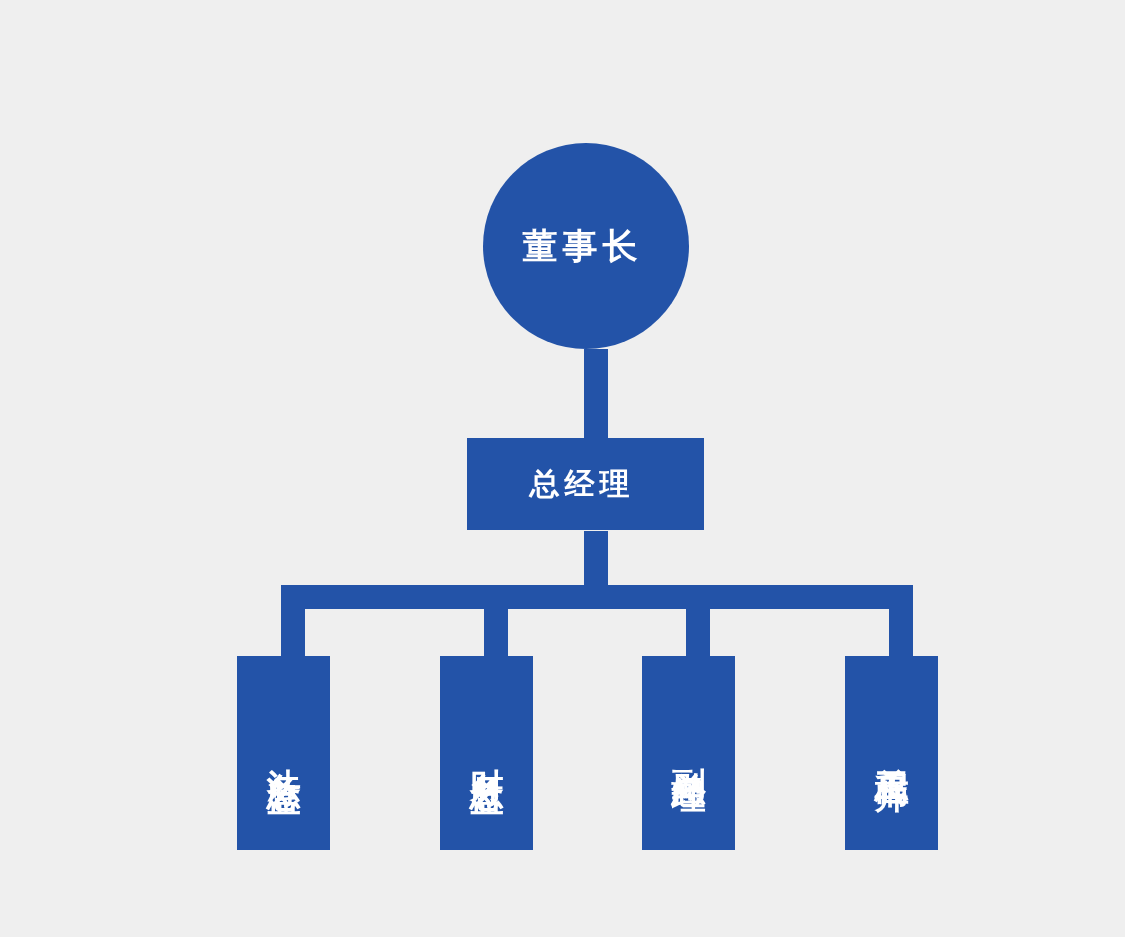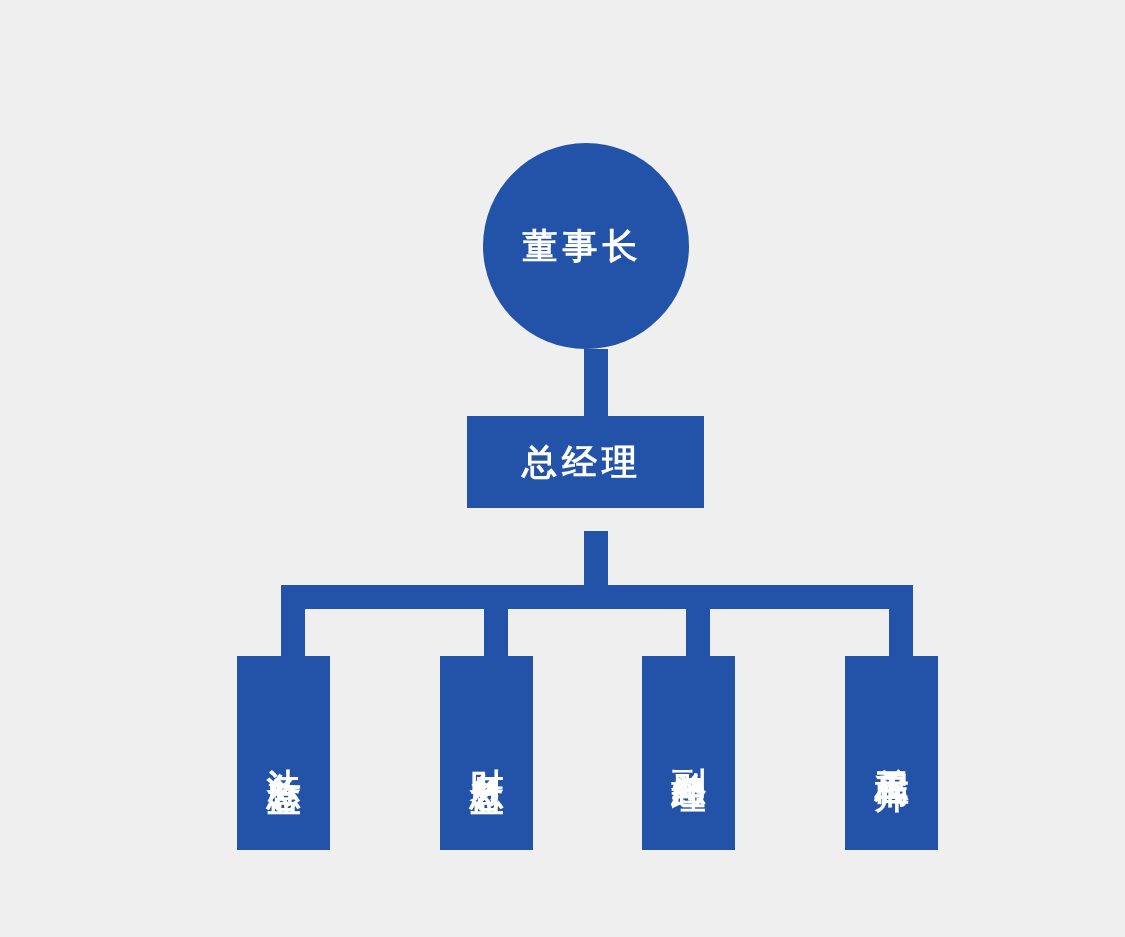--- a/index.html
+++ b/index.html
@@ -27,23 +27,23 @@
   }
   .node-circle {
     left: 459px; top: 119px;
     width: 206px; height: 206px;
     border-radius: 50%;
     font-size: 35px;
     letter-spacing: 5px;
     padding-left: 5px; 
   }
   .node-rect-h {
-    left: 443px; top: 392px;
+    left: 443px; top: 414px;
     width: 237px; height: 92px;
-    font-size: 35px;
+    font-size: 30px;
     letter-spacing: 5px;
     padding-left: 5px;
   }
   .node-rect-v {
     top: 632px;
     width: 93px; height: 194px;
   }
   .node-rect-v .vtext {
     writing-mode: vertical-rl;
     text-orientation: upright;

